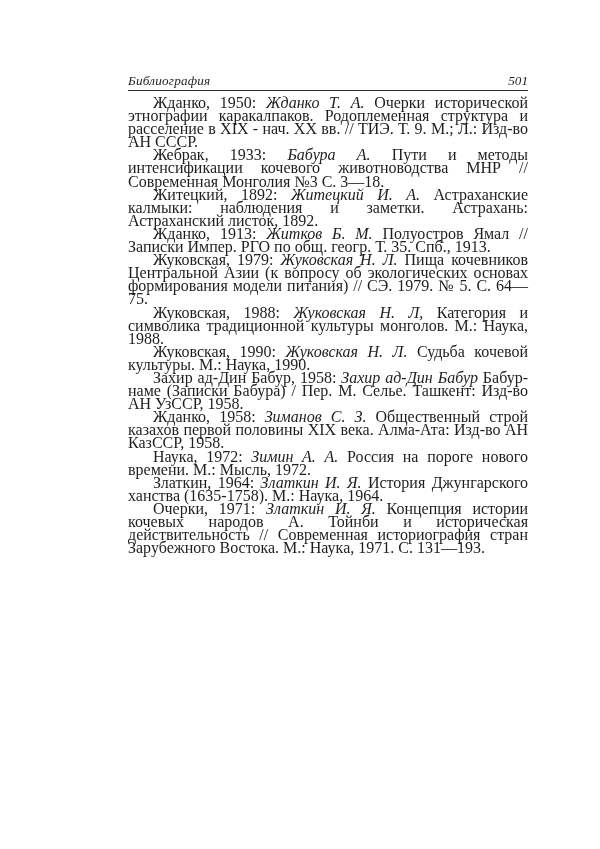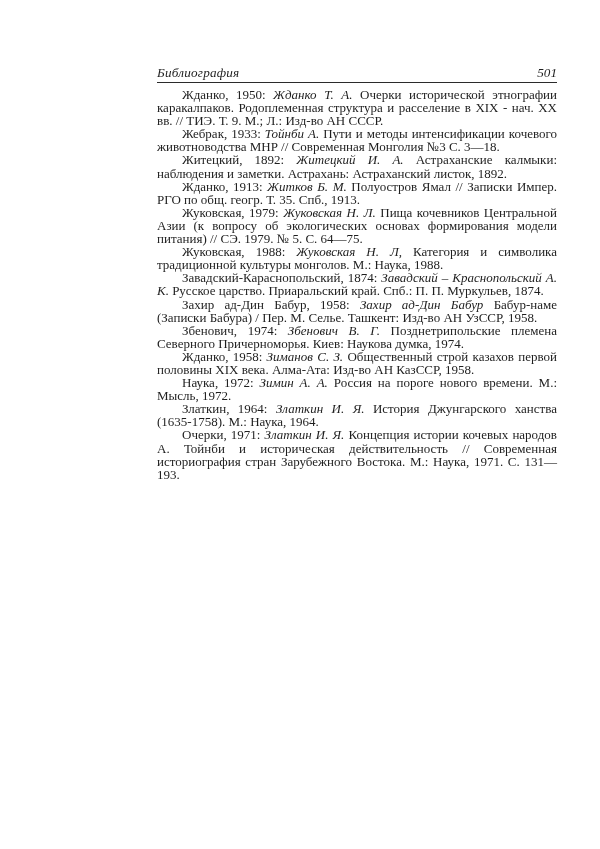--- a/index.html
+++ b/index.html
@@ -12,38 +12,37 @@
     width: 600px;
     height: 849px;
     background: #ffffff;
     font-family: "Liberation Serif", "DejaVu Serif", serif;
     color: #1e1e1e;
     overflow: hidden;
   }
   .content {
     position: absolute;
     left: 128px;
-    top: 66px;
+    top: 74px;
     width: 400px;
-    margin-left: 29px;
   }
   .running-header {
     display: flex;
     justify-content: space-between;
     align-items: baseline;
     font-style: italic;
     font-size: 13.2px;
     line-height: 14px;
     padding-bottom: 2px;
     border-bottom: 1.3px solid #2b2b2b;
   }
   .running-header .title { letter-spacing: 0.2px; }
   .entries {
     margin-top: 5px;
-    font-size: 13px;
+    font-size: 16px;
     line-height: 13.1px;
     text-align: justify;
     text-justify: inter-word;
   }
   p.entry {
     margin: 0;
     padding: 0;
     text-indent: 25px;
   }
   .it { font-style: italic; }
@@ -56,36 +55,35 @@
 
     <div class="running-header">
       <span class="title">Библиография</span>
       <span class="pagenum">501</span>
     </div>
 
     <div class="entries">
 
       <p class="entry"><span>Жданко, 1950:</span> <span class="it">Жданко Т. А.</span> <span>Очерки исторической этнографии каракалпаков. Родоплеменная структура и расселение в XIX - нач. XX вв. // ТИЭ. Т. 9. М.; Л.: Изд-во АН СССР.</span></p>
 
-      <p class="entry"><span>Жебрак, 1933:</span> <span class="it">Тойнби А.</span> <span>Пути и методы интенсификации кочевого животноводства МНР // Современная Монголия №3 С. 3—18.</span></p>
+      <p class="entry"><span>Жебрак, 1933:</span> <span class="it">Бабура А.</span> <span>Пути и методы интенсификации кочевого животноводства МНР // Современная Монголия №3 С. 3—18.</span></p>
 
       <p class="entry"><span>Житецкий, 1892:</span> <span class="it">Житецкий И. А.</span> <span>Астраханские калмыки: наблюдения и заметки. Астрахань: Астраханский листок, 1892.</span></p>
 
       <p class="entry"><span>Жданко, 1913:</span> <span class="it">Житков Б. М.</span> <span>Полуостров Ямал // Записки Импер. РГО по общ. геогр. Т. 35. Спб., 1913.</span></p>
 
       <p class="entry"><span>Жуковская, 1979:</span> <span class="it">Жуковская Н. Л.</span> <span>Пища кочевников Центральной Азии (к вопросу об экологических основах формирования модели питания) // СЭ. 1979. № 5. С. 64—75.</span></p>
 
       <p class="entry"><span>Жуковская, 1988:</span> <span class="it">Жуковская Н. Л,</span> <span>Категория и символика традиционной культуры монголов. М.: Наука, 1988.</span></p>
 
+      <p class="entry"><span>Жуковская, 1990:</span> <span class="it">Жуковская Н. Л.</span> <span>Судьба кочевой культуры. М.: Наука, 1990.</span></p>
 
-      <p class="entry"><span>Завадский-Караснопольский, 1874:</span> <span class="it">Завадский – Краснопольский А. К.</span> <span>Русское царство. Приаральский край. Спб.: П. П. Муркульев, 1874.</span></p>
 
       <p class="entry"><span>Захир ад-Дин Бабур, 1958:</span> <span class="it">Захир ад-Дин Бабур</span> <span>Бабур-наме (Записки Бабура) / Пер. М. Селье. Ташкент: Изд-во АН УзССР, 1958.</span></p>
 
-      <p class="entry"><span>Збенович, 1974:</span> <span class="it">Збенович В. Г.</span> <span>Позднетрипольские племена Северного Причерноморья. Киев: Наукова думка, 1974.</span></p>
 
       <p class="entry"><span>Жданко, 1958:</span> <span class="it">Зиманов С. З.</span> <span>Общественный строй казахов первой половины XIX века. Алма-Ата: Изд-во АН КазССР, 1958.</span></p>
 
       <p class="entry"><span>Наука, 1972:</span> <span class="it">Зимин А. А.</span> <span>Россия на пороге нового времени. М.: Мысль, 1972.</span></p>
 
       <p class="entry"><span>Златкин, 1964:</span> <span class="it">Златкин И. Я.</span> <span>История Джунгарского ханства (1635-1758). М.: Наука, 1964.</span></p>
 
       <p class="entry"><span>Очерки, 1971:</span> <span class="it">Златкин И. Я.</span> <span>Концепция истории кочевых народов А. Тойнби и историческая действительность // Современная историография стран Зарубежного Востока. М.: Наука, 1971. С. 131—193.</span></p>
 
     </div>

